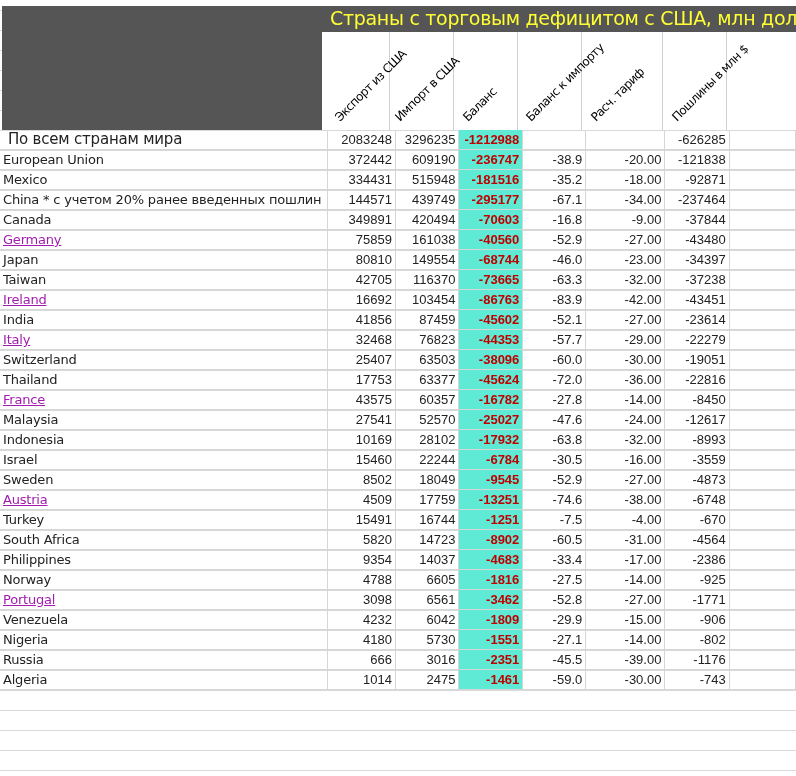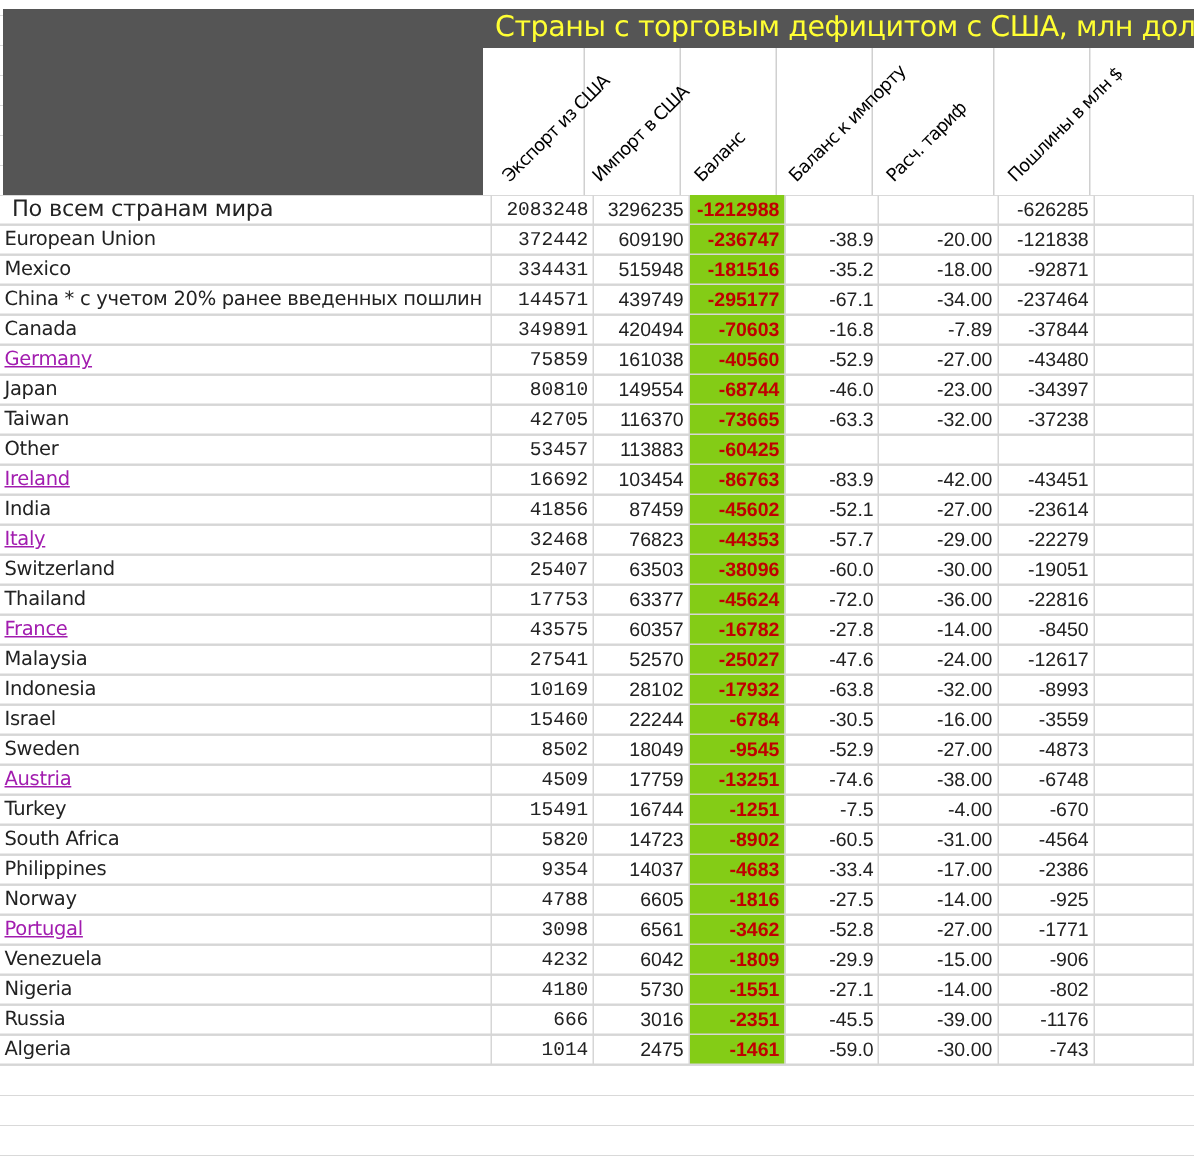--- a/index.html
+++ b/index.html
@@ -14,22 +14,22 @@
   .subtitle-text { position:absolute; left:8px; top:103px; color:#ffff33; font-size:18px; white-space:nowrap; font-family:"DejaVu Sans", sans-serif; letter-spacing:-0.3px; }
   .colhead-area { position:absolute; left:322px; top:32px; width:474px; height:98px; background:#fff; }
   .colhead { position:absolute; bottom:6px; font-size:12px; color:#000; white-space:nowrap; transform-origin:left bottom; transform:rotate(-45deg); font-family:"DejaVu Sans", sans-serif; letter-spacing:-0.6px; }
   .vline { position:absolute; width:1px; background:#d0d0d0; }
   table.data { position:absolute; left:0; top:130px; border-collapse:collapse; table-layout:fixed; }
   table.data td { height:19px; padding:0 3px; border-bottom:1px solid #d6d6d6; border-right:1px solid #d6d6d6; font-size:13px; line-height:19px; white-space:nowrap; overflow:hidden; }
   td.name { width:316px; padding-left:19px; color:#222; font-family:"DejaVu Sans", sans-serif; font-size:12.5px; letter-spacing:-0.2px; border-right:2px solid #9a9a9a; }
   td.name.world { padding-left:8px; font-size:15px; }
   td.name.eu { color:#a21caf;text-decoration:underline; }
   td.num { text-align:right; color:#222; }
-  td.bal { text-align:right; color:#c00000; font-weight:bold; background:#84cc16; }
-  td.c-exp { width:62px;font-family:Liberation Mono, monospace; } td.c-imp { width:57px; } td.c-bal { width:57px; }
+  td.bal { text-align:right; color:#c00000; font-weight:bold; background:#5eead4; }
+  td.c-exp { width:62px; } td.c-imp { width:57px; } td.c-bal { width:57px; }
   td.c-ratio { width:58px; } td.c-tar { width:75px; } td.c-duty { width:58px; }
   td.c-empty { width:64px; border-right:none; }
 </style>
 </head>
 <body>
 
 <div class="sheet">
   <div class="gridbg"></div>
 
   <div class="header-dark"></div>
@@ -92,21 +92,21 @@
           <td class="num c-tar">-34.00</td>
           <td class="num c-duty">-237464</td>
           <td class="c-empty"></td>
         </tr>
         <tr>
           <td class="name">Canada</td>
           <td class="num c-exp">349891</td>
           <td class="num c-imp">420494</td>
           <td class="bal c-bal">-70603</td>
           <td class="num c-ratio">-16.8</td>
-          <td class="num c-tar">-7.89</td>
+          <td class="num c-tar">-9.00</td>
           <td class="num c-duty">-37844</td>
           <td class="c-empty"></td>
         </tr>
         <tr>
           <td class="name eu">Germany</td>
           <td class="num c-exp">75859</td>
           <td class="num c-imp">161038</td>
           <td class="bal c-bal">-40560</td>
           <td class="num c-ratio">-52.9</td>
           <td class="num c-tar">-27.00</td>
@@ -127,30 +127,20 @@
           <td class="name">Taiwan</td>
           <td class="num c-exp">42705</td>
           <td class="num c-imp">116370</td>
           <td class="bal c-bal">-73665</td>
           <td class="num c-ratio">-63.3</td>
           <td class="num c-tar">-32.00</td>
           <td class="num c-duty">-37238</td>
           <td class="c-empty"></td>
         </tr>
         <tr>
-          <td class="name">Other</td>
-          <td class="num c-exp">53457</td>
-          <td class="num c-imp">113883</td>
-          <td class="bal c-bal">-60425</td>
-          <td class="num c-ratio"></td>
-          <td class="num c-tar"></td>
-          <td class="num c-duty"></td>
-          <td class="c-empty"></td>
-        </tr>
-        <tr>
           <td class="name eu">Ireland</td>
           <td class="num c-exp">16692</td>
           <td class="num c-imp">103454</td>
           <td class="bal c-bal">-86763</td>
           <td class="num c-ratio">-83.9</td>
           <td class="num c-tar">-42.00</td>
           <td class="num c-duty">-43451</td>
           <td class="c-empty"></td>
         </tr>
         <tr>

